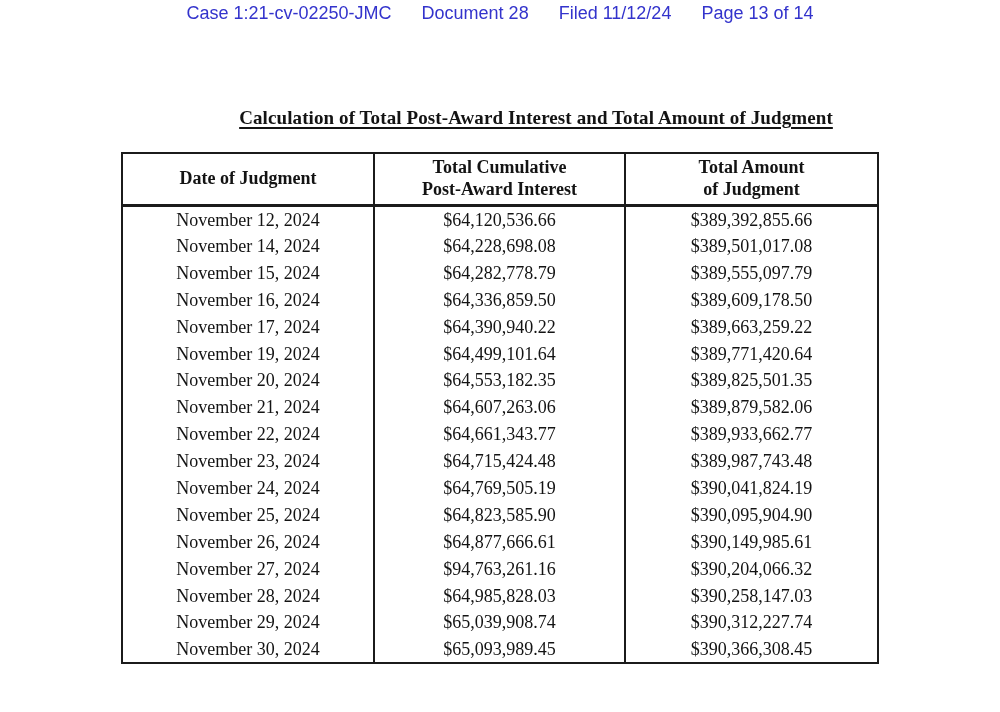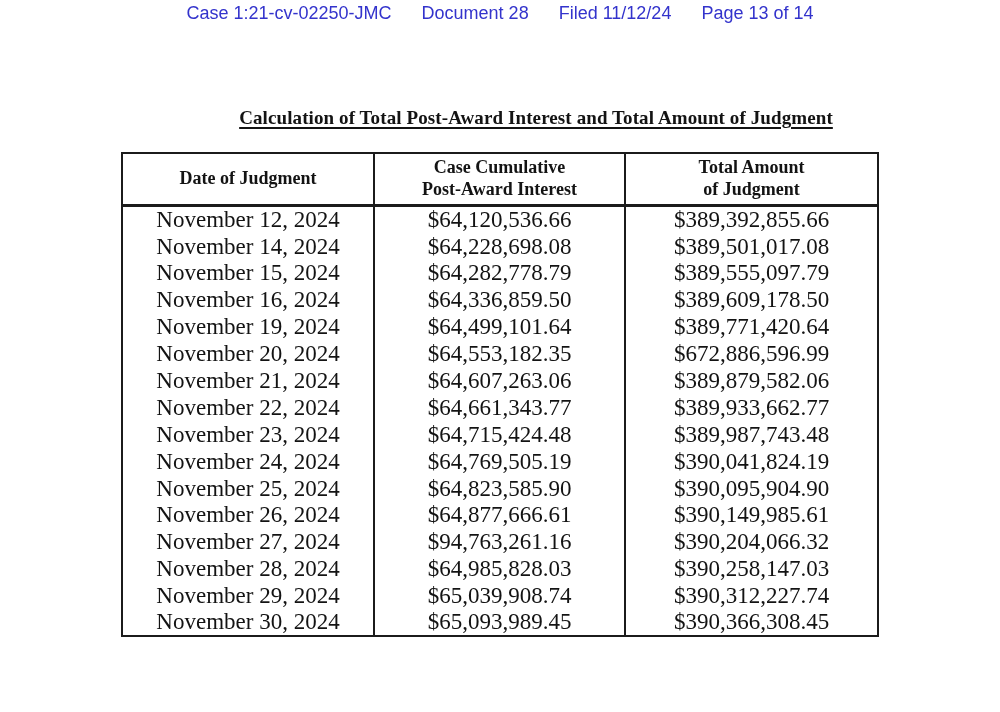--- a/index.html
+++ b/index.html
@@ -70,21 +70,21 @@
   }
   .judgment-table th + th,
   .judgment-table td + td {
     border-left: 2px solid var(--border);
   }
   .judgment-table tbody td {
     height: 26.9px;
     padding: 0;
     text-align: center;
     vertical-align: middle;
-    font-size: 23px;
+    font-size: 18px;
     line-height: 1;
     white-space: nowrap;
     color: var(--ink);
   }
 </style>
 </head>
 <body>
 
 <div class="stamp">
   <span>Case 1:21-cv-02250-JMC</span>
@@ -100,21 +100,21 @@
     <col style="width:252px">
     <col style="width:251px">
     <col style="width:253px">
   </colgroup>
   <thead>
     <tr>
       <th>
         <span>Date of Judgment</span>
       </th>
       <th>
-        <span>Case Cumulative</span><br>
+        <span>Total Cumulative</span><br>
         <span>Post-Award Interest</span>
       </th>
       <th>
         <span>Total Amount</span><br>
         <span>of Judgment</span>
       </th>
     </tr>
   </thead>
   <tbody>
       <tr>
@@ -131,28 +131,33 @@
         <td>November 15, 2024</td>
         <td>$64,282,778.79</td>
         <td>$389,555,097.79</td>
       </tr>
       <tr>
         <td>November 16, 2024</td>
         <td>$64,336,859.50</td>
         <td>$389,609,178.50</td>
       </tr>
       <tr>
+        <td>November 17, 2024</td>
+        <td>$64,390,940.22</td>
+        <td>$389,663,259.22</td>
+      </tr>
+      <tr>
         <td>November 19, 2024</td>
         <td>$64,499,101.64</td>
         <td>$389,771,420.64</td>
       </tr>
       <tr>
         <td>November 20, 2024</td>
         <td>$64,553,182.35</td>
-        <td>$672,886,596.99</td>
+        <td>$389,825,501.35</td>
       </tr>
       <tr>
         <td>November 21, 2024</td>
         <td>$64,607,263.06</td>
         <td>$389,879,582.06</td>
       </tr>
       <tr>
         <td>November 22, 2024</td>
         <td>$64,661,343.77</td>
         <td>$389,933,662.77</td>

